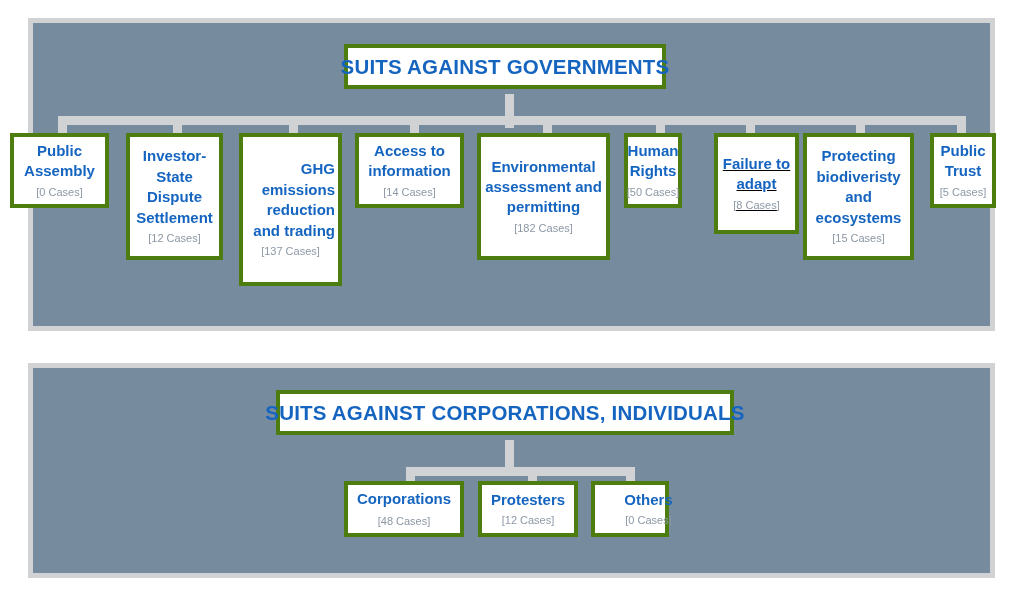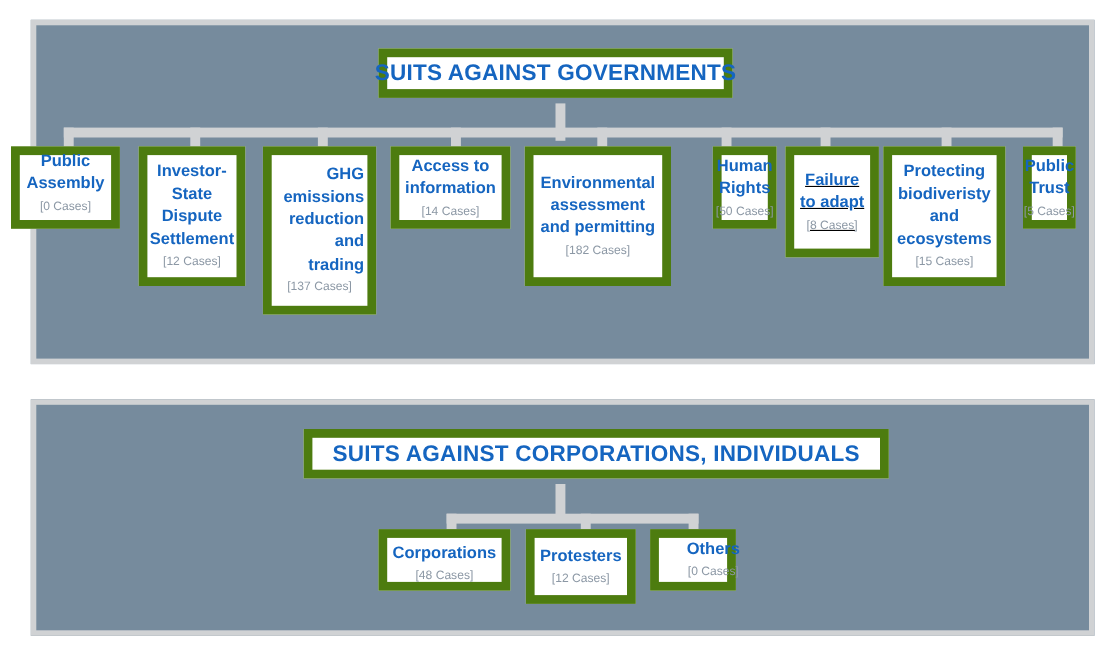--- a/index.html
+++ b/index.html
@@ -46,21 +46,21 @@
   
   .conn {
     position: absolute;
     background: #d0d2d4;
   }
 
   
   .node {
     position: absolute;
     background: #ffffff;
-    border: 8px solid #4d7c0f;
+    border: 4px solid #4d7c0f;
     box-sizing: border-box;
     display: flex;
     flex-direction: column;
     align-items: center;
     justify-content: center;
     text-align: center;
     padding: 4px 3px;
   }
   .node .label {
     color: #1565c0;
@@ -86,39 +86,39 @@
 
   #node-governments-title {
     left: 344px;
     top: 44px;
     width: 322px;
     height: 45px;
   }
   #node-corporations-title {
     left: 276px;
     top: 390px;
-    width: 532px;
+    width: 458px;
     height: 45px;
     text-align: right;
   }
 
   
   #node-public-assembly      { left: 10px;  top: 133px; width: 99px;  height: 75px; justify-content: flex-end; }
   #node-investor-state       { left: 126px; top: 133px; width: 97px;  height: 127px; }
   #node-ghg                  { left: 239px; top: 133px; width: 103px; height: 153px; text-align: right; }
   #node-access-info          { left: 355px; top: 133px; width: 109px; height: 75px; }
   #node-env-assessment       { left: 477px; top: 133px; width: 133px; height: 127px; }
-  #node-human-rights         { left: 624px; top: 133px; width: 58px;  height: 75px; margin-left: 24px; }
+  #node-human-rights         { left: 624px; top: 133px; width: 58px;  height: 75px; }
   #node-failure-adapt        { left: 714px; top: 133px; width: 85px;  height: 101px; text-decoration: underline; }
   #node-biodiversity         { left: 803px; top: 133px; width: 111px; height: 127px; }
-  #node-public-trust         { left: 930px; top: 133px; width: 48px;  height: 75px; }
+  #node-public-trust         { left: 930px; top: 133px; width: 66px;  height: 75px; }
 
   
   #node-corporations         { left: 344px; top: 481px; width: 120px; height: 56px; justify-content: space-between; }
-  #node-protesters           { left: 478px; top: 481px; width: 100px; height: 68px; }
+  #node-protesters           { left: 478px; top: 481px; width: 100px; height: 56px; }
   #node-others               { left: 591px; top: 481px; width: 78px;  height: 56px; padding-left: 40px; }
 </style>
 </head>
 <body>
 
 <div id="stage">
 
   <div class="panel" id="panel-governments">
 
     <div class="conn" style="left:472px; top:71px; width:9px; height:34px;"></div>

